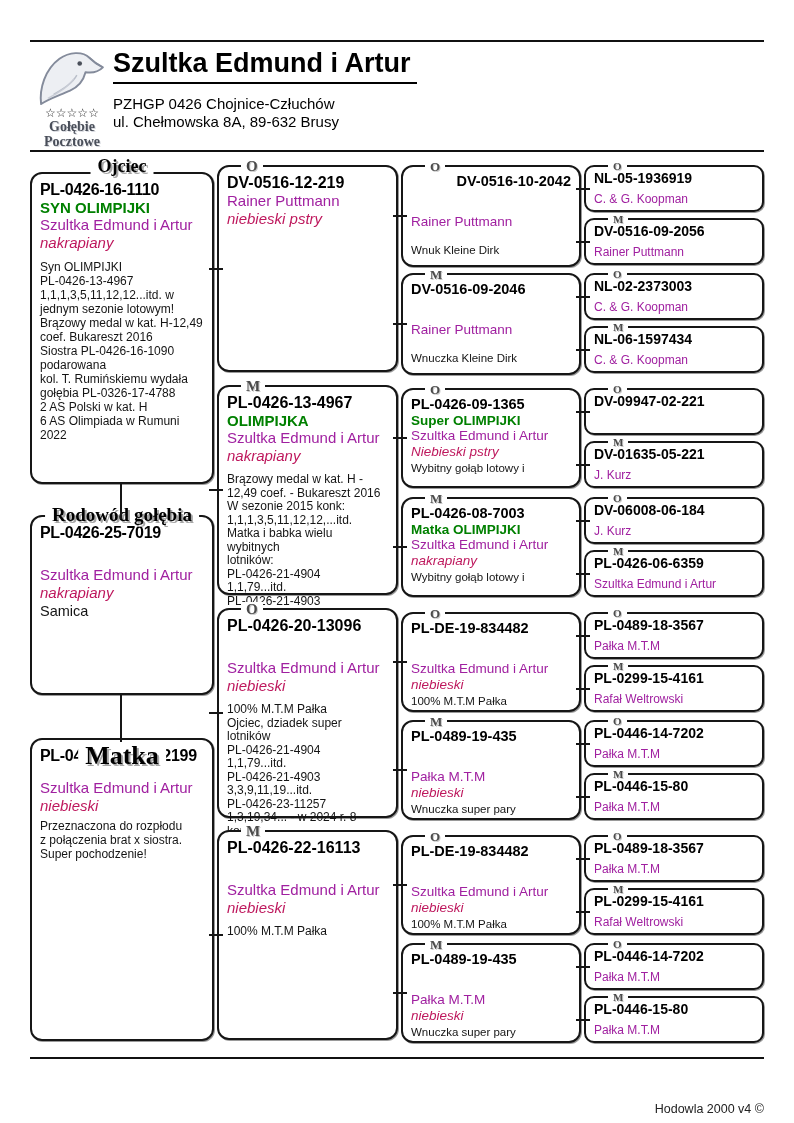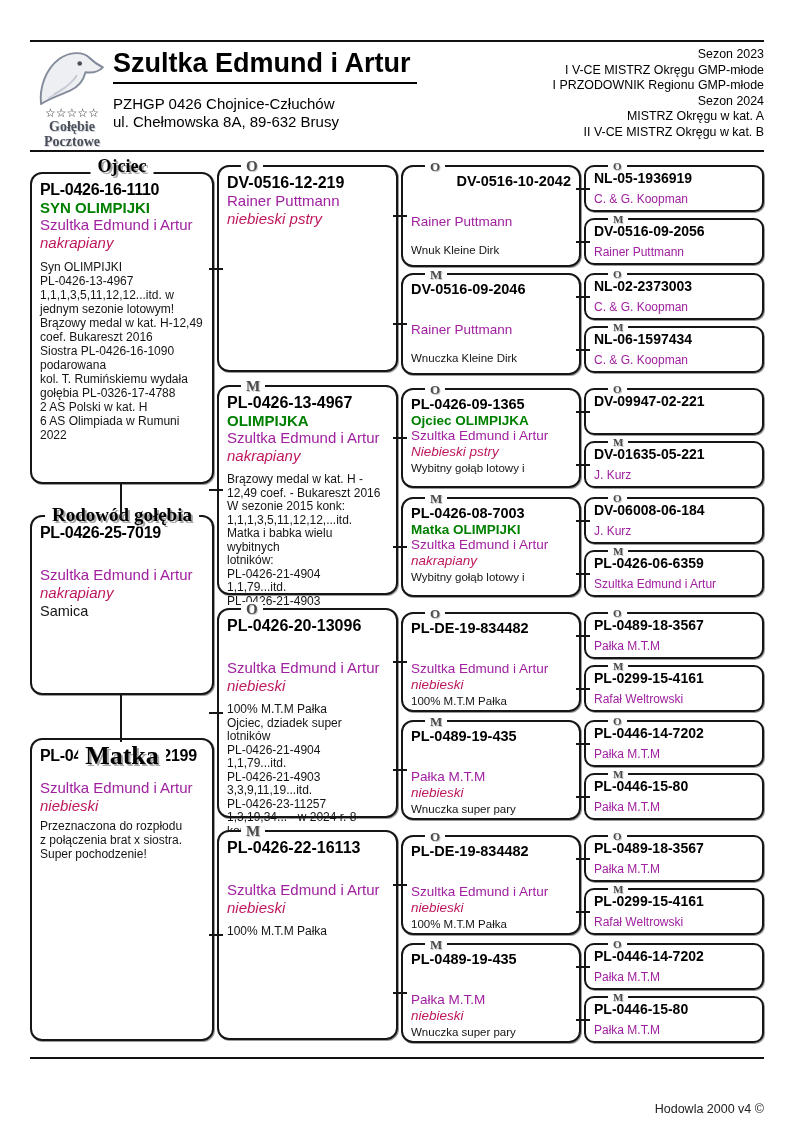--- a/index.html
+++ b/index.html
@@ -72,28 +72,20 @@
     <div class="lg-txt">Pocztowe</div>
   </div>
 
   <div class="owner-title">Szultka Edmund i Artur</div>
 
   <div class="addr">
     <div>PZHGP 0426 Chojnice-Człuchów</div>
     <div>ul. Chełmowska 8A, 89-632 Brusy</div>
   </div>
 
-  <div class="achv">
-    <div>Sezon 2023</div>
-    <div>I V-CE MISTRZ Okręgu GMP-młode</div>
-    <div>I PRZODOWNIK Regionu GMP-młode</div>
-    <div>Sezon 2024</div>
-    <div>MISTRZ Okręgu w kat. A</div>
-    <div>II V-CE MISTRZ Okręgu w kat. B</div>
-  </div>
 
   <div class="rule" style="top:150px"></div>
 
   <div class="rule" style="top:1057px"></div>
   <div class="footer-text">Hodowla 2000 v4 ©</div>
 <div class="pbox col1" style="left: 30px; top: 172px; width: 184px; height: 312px;">
       <div class="box-title" style="font-size: 18px; top: -17px;">Ojciec</div>
       <div class="ring">PL-0426-16-1110</div>
       <div class="green">SYN OLIMPIJKI</div>
       <div class="breeder">Szultka Edmund i Artur</div>
@@ -186,21 +178,21 @@
     <div class="pbox col3" style="left: 401px; top: 273px; width: 180px; height: 102px;">
       <span class="sex-label">M</span>
       <div class="ring" style="margin-bottom: 24px;">DV-0516-09-2046</div>
       <div class="breeder" style="margin-bottom: 14px;">Rainer Puttmann</div>
       <div class="notes" style="margin-top: 2px;">Wnuczka Kleine Dirk</div>
     </div>
     <div class="stub" style="left: 393px; top: 323px;"></div>
     <div class="pbox col3" style="left: 401px; top: 388px; width: 180px; height: 100px;">
       <span class="sex-label">O</span>
       <div class="ring">PL-0426-09-1365</div>
-      <div class="green">Ojciec OLIMPIJKA</div>
+      <div class="green">Super OLIMPIJKI</div>
       <div class="breeder">Szultka Edmund i Artur</div>
       <div class="plumage">Niebieski pstry</div>
       <div class="notes" style="margin-top: 2px;">Wybitny gołąb lotowy i</div>
     </div>
     <div class="stub" style="left: 393px; top: 437px;"></div>
     <div class="pbox col3" style="left: 401px; top: 497px; width: 180px; height: 100px;">
       <span class="sex-label">M</span>
       <div class="ring">PL-0426-08-7003</div>
       <div class="green">Matka OLIMPIJKI</div>
       <div class="breeder">Szultka Edmund i Artur</div>

